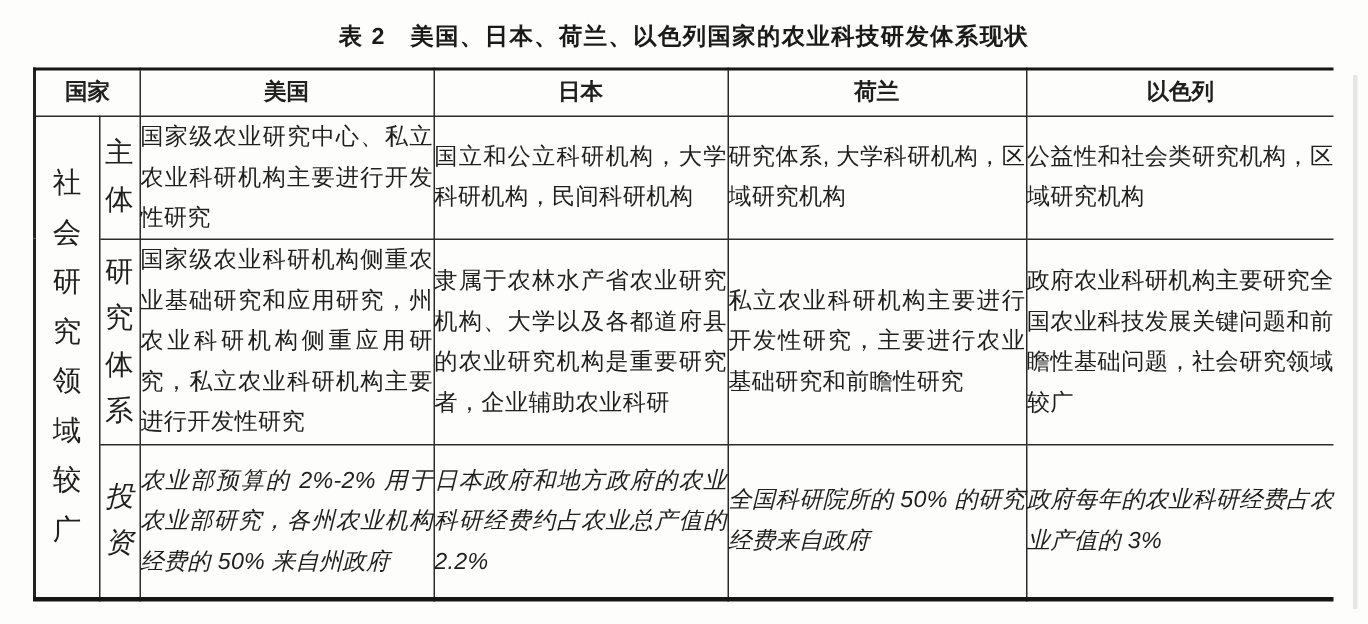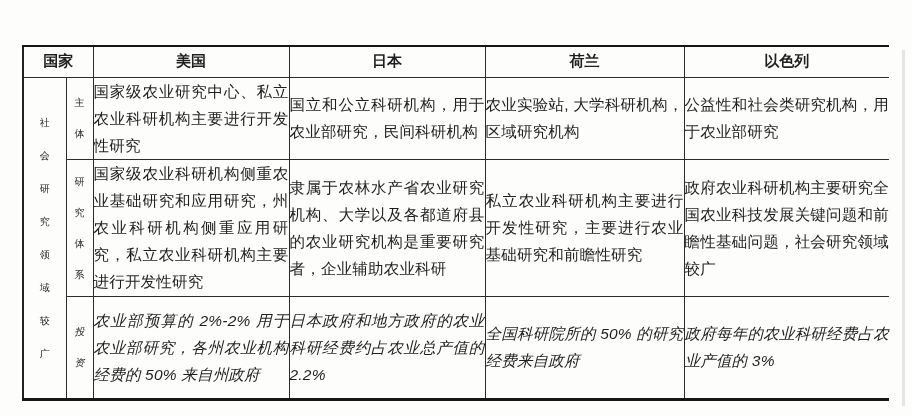--- a/index.html
+++ b/index.html
@@ -60,39 +60,40 @@
     letter-spacing: 0.2px;
   }
   td.vlabel, td.glabel {
     text-align: center;
     vertical-align: middle;
   }
   .stack {
     width: 1.1em;
     margin: 0 auto;
     word-break: break-all;
-    font-size: 10px;
+    font-size: 19px;
     line-height: 31px;
   }
   .glstack { line-height: 33px; }
   .scan-streak {
     position: absolute;
     left: 902px;
     top: 50px;
     width: 3px;
     height: 356px;
     background: #dededd;
     opacity: 0.75;
   }
 </style>
 </head>
 <body>
 
 <div class="page">
 
+  <div class="doc-title">表 2　美国、日本、荷兰、以色列国家的农业科技研发体系现状</div>
 
   <table class="grid">
     <colgroup>
       <col style="width:43px">
       <col style="width:27px">
       <col style="width:196px">
       <col style="width:196px">
       <col style="width:199px">
       <col style="width:205px">
     </colgroup>
@@ -106,23 +107,23 @@
       </tr>
 
       <tr class="r1">
         <td rowspan="3" class="glabel">
           <div class="stack glstack">社会研究领域较广</div>
         </td>
         <td class="vlabel">
           <div class="stack">主体</div>
         </td>
         <td class="body">国家级农业研究中心、私立农业科研机构主要进行开发性研究</td>
-        <td class="body">国立和公立科研机构，用于农业部研究，民间科研机构</td>
-        <td class="body">农业实验站, 大学科研机构，区域研究机构</td>
-        <td class="body">公益性和社会类研究机构，用于农业部研究</td>
+        <td class="body">国立和公立科研机构，大学科研机构，民间科研机构</td>
+        <td class="body">研究体系, 大学科研机构，区域研究机构</td>
+        <td class="body">公益性和社会类研究机构，区域研究机构</td>
       </tr>
 
       <tr class="r2">
         <td class="vlabel">
           <div class="stack">研究体系</div>
         </td>
         <td class="body">国家级农业科研机构侧重农业基础研究和应用研究，州农业科研机构侧重应用研究，私立农业科研机构主要进行开发性研究</td>
         <td class="body">隶属于农林水产省农业研究机构、大学以及各都道府县的农业研究机构是重要研究者，企业辅助农业科研</td>
         <td class="body">私立农业科研机构主要进行开发性研究，主要进行农业基础研究和前瞻性研究</td>
         <td class="body">政府农业科研机构主要研究全国农业科技发展关键问题和前瞻性基础问题，社会研究领域较广</td>

